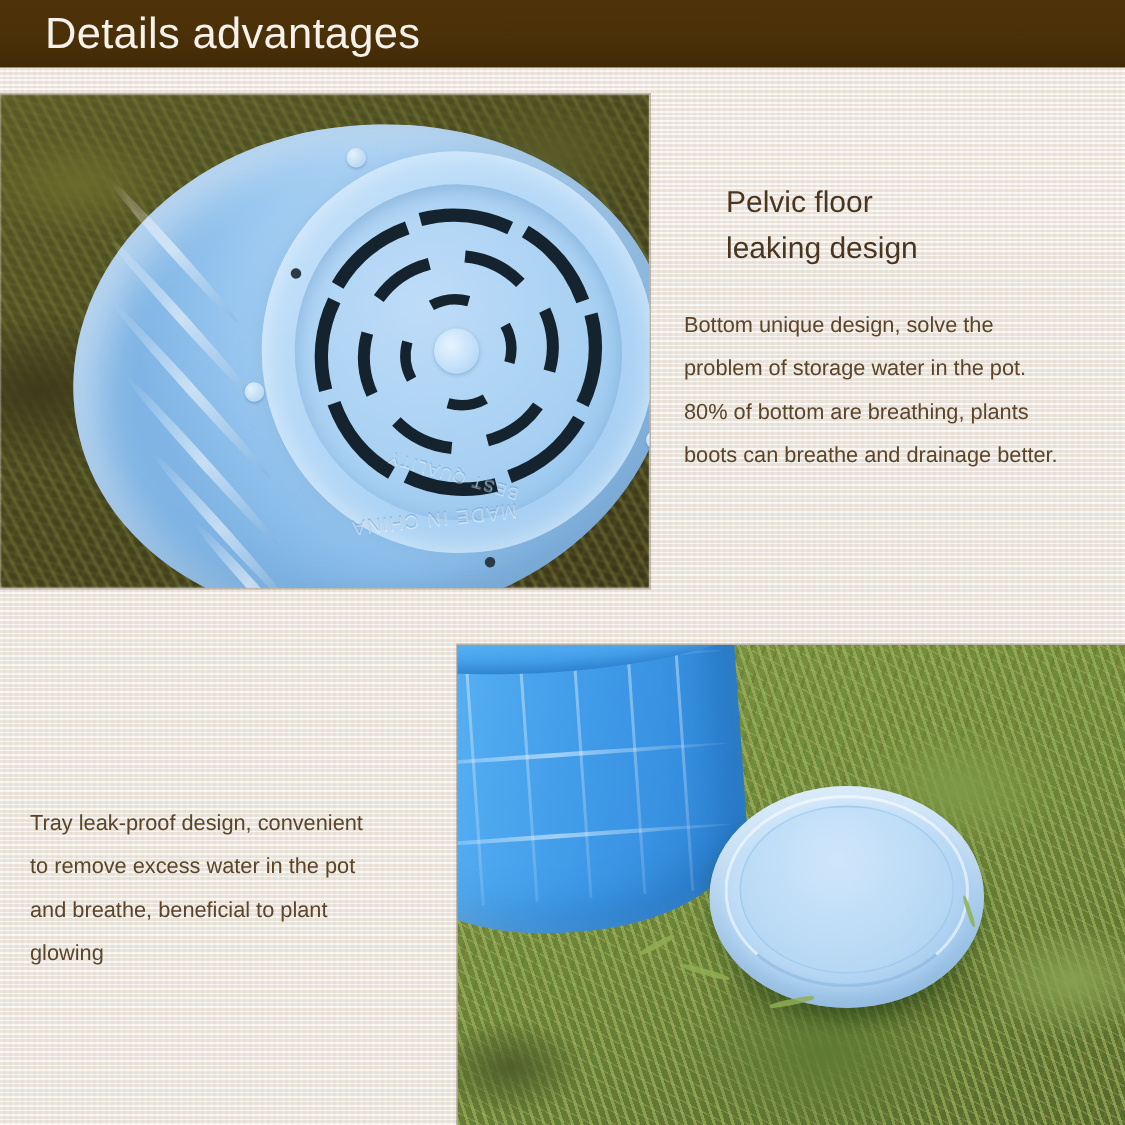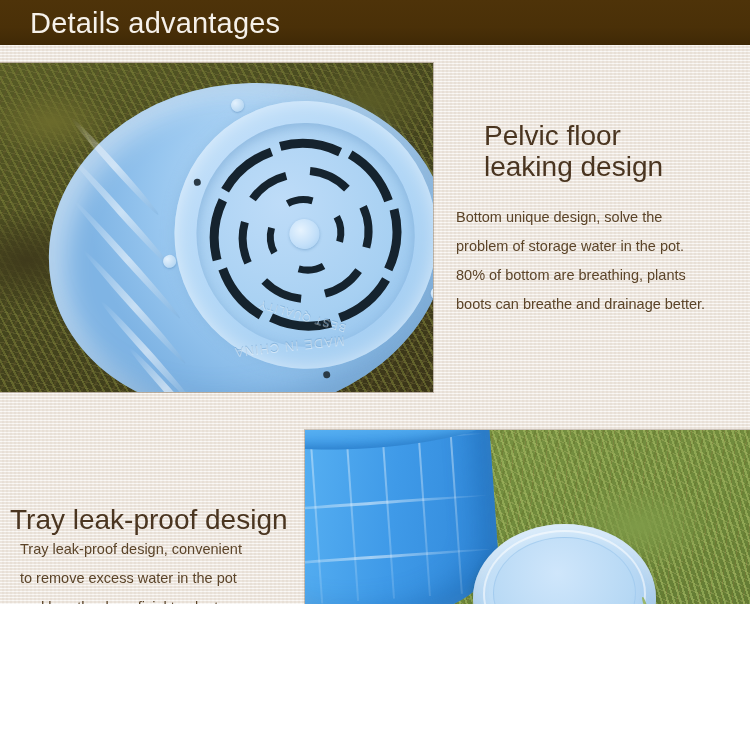--- a/index.html
+++ b/index.html
@@ -5,21 +5,21 @@
   * { box-sizing: border-box; margin: 0; padding: 0; }
 
   html, body {
     width: 750px; height: 750px;
     overflow: hidden;
     font-family: "Liberation Sans", sans-serif;
   }
 
   #page {
     position: relative;
-    width: 750px; height: 604px;
+    width: 750px; height: 750px;
     background-color: #f1ebe4;
     background-image:
       repeating-linear-gradient(0deg,
         rgba(255,255,255,0.55) 0px,
         rgba(255,255,255,0.55) 1px,
         rgba(226,216,205,0.45) 1px,
         rgba(226,216,205,0.45) 3px),
       repeating-linear-gradient(90deg,
         rgba(255,255,255,0.25) 0px,
         rgba(255,255,255,0.25) 2px,
@@ -257,21 +257,21 @@
     position: absolute;
     background: #8fae54;
     border-radius: 40%;
     opacity: 0.85;
   }
 
   
   .section-heading {
     position: absolute;
     color: #4a3520;
-    font-size: 28px;
+    font-size: 20px;
     line-height: 31px;
     white-space: pre-line;
   }
   .section-body {
     position: absolute;
     color: #5b4429;
     font-size: 14.5px;
     line-height: 29px;
     white-space: pre-line;
   }
@@ -350,21 +350,20 @@
     </div>
   </div>
 
   <div class="section-heading" id="heading-top">Pelvic floor
 leaking design</div>
   <div class="section-body" id="body-top">Bottom unique design, solve the
 problem of storage water in the pot.
 80% of bottom are breathing, plants
 boots can breathe and drainage better.</div>
 
-  <div class="section-heading" id="heading-bottom">Tray leak-proof design</div>
   <div class="section-body" id="body-bottom">Tray leak-proof design, convenient
 to remove excess water in the pot
 and breathe, beneficial to plant
 glowing</div>
 
   <div class="photo" id="photo-bottom">
     <div class="grass grass-bright"></div>
 
     <div id="barrel-pot">
       <div class="barrel-hband" style="top:36px;"></div>

